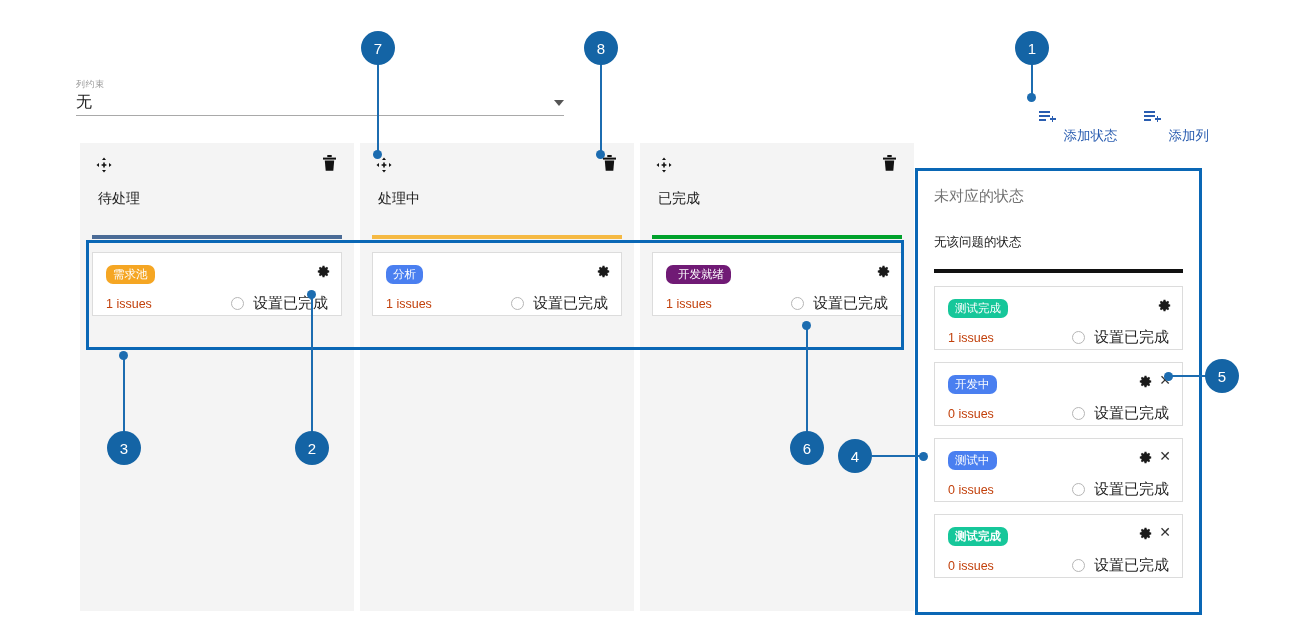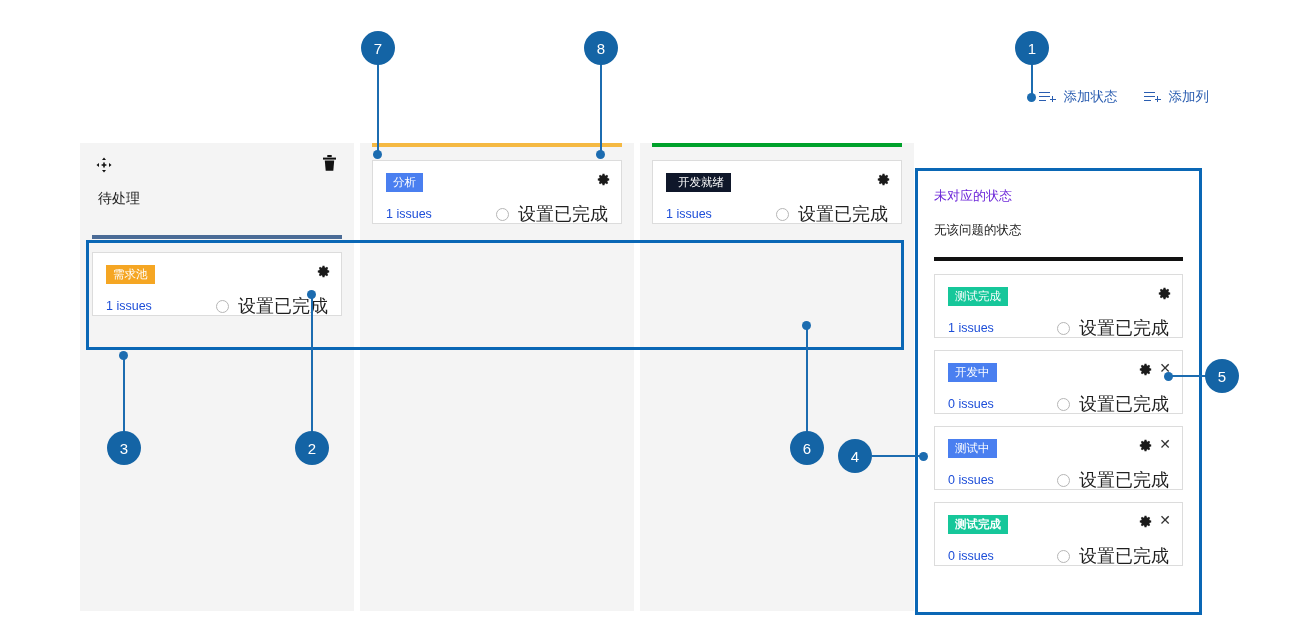--- a/index.html
+++ b/index.html
@@ -18,21 +18,21 @@
     display: flex; align-items: flex-end; justify-content: space-between;
     border-bottom: 1px solid #a9a9a9; padding-bottom: 3px; margin-top: 2px;
   }
   .select-value { font-size: 16px; color: #1a1a1a; line-height: 20px; }
   .caret { width: 0; height: 0; border-left: 5px solid transparent; border-right: 5px solid transparent;
            border-top: 6px solid #555; margin-bottom: 6px; }
 
   
   .actions { position: absolute; right: 82px; top: 88px; display: flex; align-items: center; gap: 26px; }
   .action-btn { display: flex; align-items: center; gap: 8px; cursor: pointer; }
-  .action-label { font-size: 13.5px; color: #2a5db0; white-space: nowrap; }
+  .action-label { font-size: 13.5px; color: #2a5db0; white-space: nowrap; margin-top: 39px; }
   .ic-addrow { position: relative; width: 17px; height: 13px; flex: 0 0 17px; }
   .ic-addrow i { position: absolute; left: 0; height: 1.6px; background: #2a5db0; display: block; }
   .ic-addrow i:nth-child(1) { top: 1px;  width: 11px; }
   .ic-addrow i:nth-child(2) { top: 5px;  width: 11px; }
   .ic-addrow i:nth-child(3) { top: 9px;  width: 7px;  }
   .ic-addrow .pv, .ic-addrow .ph { position: absolute; background: #2a5db0; }
   .ic-addrow .ph { top: 8.2px; left: 11px; width: 6px; height: 1.6px; }
   .ic-addrow .pv { top: 5.5px; left: 13.2px; width: 1.6px; height: 6px; }
 
   
@@ -49,56 +49,63 @@
   .col-body { position: relative; padding: 0 12px; }
   .accent { height: 4px; width: 100%; margin-bottom: 13px; }
 
   
   .card {
     background: #ffffff; border: 1px solid #dcdcdc; height: 64px;
     position: relative; padding: 11px 13px 0 13px; margin-bottom: 12px;
   }
   .badge {
     display: inline-block; color: #ffffff; font-size: 11.5px; line-height: 16px;
-    padding: 1px 7px 2px 7px; font-weight: 400;
+    padding: 1px 7px 2px 7px; font-weight: 400; border-radius: 7px;
   }
   .card-foot { display: flex; align-items: center; margin-top: 10px; }
-  .issues { font-size: 12.5px; color: #1d4ed8; }
+  .issues { font-size: 12.5px; color: #c2410c; }
   .done-wrap { display: flex; align-items: center; gap: 9px; margin-left: auto; }
   .radio { width: 13px; height: 13px; border: 1.4px solid #b6b6b6; border-radius: 50%; background: #fff; }
-  .done-label { font-size: 18px; color: #1f1f1f; white-space: nowrap; }
+  .done-label { font-size: 15px; color: #1f1f1f; white-space: nowrap; }
   .card-icons { position: absolute; right: 11px; top: 11px; display: flex; align-items: center; gap: 7px; }
   .gear { width: 13px; height: 13px; cursor: pointer; }
   .xbtn { font-size: 14px; color: #333; line-height: 13px; cursor: pointer; font-family: "DejaVu Sans", sans-serif; }
 
   
   #unmapped {
     position: absolute; left: 915px; top: 168px; width: 287px; height: 447px;
     background: #ffffff; border: 3px solid #0a67b5;
   }
   .panel-inner { padding: 16px 16px 0 16px; }
-  .panel-title { font-size: 13px; color: #6d28d9; }
-  .panel-sub { font-size: 12.5px; color: #1c1c1c; margin-top: 17px; }
+  .panel-title { font-size: 15px; color: #737373; }
+  .panel-sub { font-size: 12.5px; color: #1c1c1c; margin-top: 28px; }
 
   
   .callout {
     position: absolute; width: 34px; height: 34px; border-radius: 50%;
     background: #1464a5; color: #fff; font-size: 15px;
     display: flex; align-items: center; justify-content: center; z-index: 40;
   }
   .lead { position: absolute; background: #1c6cb0; z-index: 30; }
   .dot { position: absolute; width: 9px; height: 9px; border-radius: 50%; background: #1c6cb0; z-index: 35; }
 
   .hl { position: absolute; border: 3px solid #0a67b5; z-index: 20; pointer-events: none; }
 </style>
 </head>
 <body>
 
 <div id="root">
 
+  <div class="select-wrap">
+    <div class="select-label">列约束</div>
+    <div class="select-row">
+      <span class="select-value">无</span>
+      <span class="caret"></span>
+    </div>
+  </div>
 
   <div class="actions">
     <div class="action-btn">
       <span class="ic-addrow">
         <i></i>
           <i></i>
           <i></i>
           <span class="ph"></span>
           <span class="pv"></span>
       </span>
@@ -149,20 +156,35 @@
           <span class="done-wrap">
             <span class="radio"></span>
             <span class="done-label">设置已完成</span>
           </span>
         </div>
       </div>
     </div>
   </div>
 
   <div class="col" style="left:360px">
+    <div class="col-head">
+      <span class="ic-move">
+        <svg viewBox="0 0 16 16" width="16" height="16">
+          <path fill="#111" d="M8 0.5 L10 3 H6 Z M8 15.5 L6 13 H10 Z M0.5 8 L3 6 V10 Z M15.5 8 L13 10 V6 Z M7.2 5.6h1.6v4.8H7.2z M5.6 7.2h4.8v1.6H5.6z"></path>
+        </svg>
+      </span>
+      <span class="ic-trash">
+        <svg viewBox="0 0 13 16" width="13" height="16">
+          <rect x="4.3" y="0" width="4.4" height="2.1" fill="#111"></rect>
+          <rect x="0" y="2.6" width="13" height="2" fill="#111"></rect>
+          <path fill="#111" d="M1.8 5.4h9.4l-0.9 10.3H2.7z"></path>
+        </svg>
+      </span>
+      <span class="col-title">处理中</span>
+    </div>
     <div class="col-body">
       <div class="accent" style="background: rgb(245, 185, 67);"></div>
       <div class="card">
         <span class="badge" style="background: rgb(74, 127, 240);">分析</span>
         <span class="card-icons">
           <span class="gear">
             <svg viewBox="0 0 16 16" width="13" height="13">
               <path fill="#1a1a1a" d="M8 5.1A2.9 2.9 0 1 0 8 10.9 2.9 2.9 0 0 0 8 5.1zm0 4.4a1.5 1.5 0 1 1 0-3 1.5 1.5 0 0 1 0 3z"></path>
               <path fill="#1a1a1a" d="M15 6.8l-1.8-.3a5.4 5.4 0 0 0-.5-1.2l1-1.5-1.5-1.5-1.5 1a5.4 5.4 0 0 0-1.2-.5L9.2 1H6.8l-.3 1.8a5.4 5.4 0 0 0-1.2.5l-1.5-1-1.5 1.5 1 1.5a5.4 5.4 0 0 0-.5 1.2L1 6.8v2.4l1.8.3c.12.42.3.82.5 1.2l-1 1.5 1.5 1.5 1.5-1c.38.2.78.38 1.2.5l.3 1.8h2.4l.3-1.8c.42-.12.82-.3 1.2-.5l1.5 1 1.5-1.5-1-1.5c.2-.38.38-.78.5-1.2l1.8-.3z"></path>
             </svg>
@@ -173,24 +195,39 @@
           <span class="done-wrap">
             <span class="radio"></span>
             <span class="done-label">设置已完成</span>
           </span>
         </div>
       </div>
     </div>
   </div>
 
   <div class="col" style="left:640px">
+    <div class="col-head">
+      <span class="ic-move">
+        <svg viewBox="0 0 16 16" width="16" height="16">
+          <path fill="#111" d="M8 0.5 L10 3 H6 Z M8 15.5 L6 13 H10 Z M0.5 8 L3 6 V10 Z M15.5 8 L13 10 V6 Z M7.2 5.6h1.6v4.8H7.2z M5.6 7.2h4.8v1.6H5.6z"></path>
+        </svg>
+      </span>
+      <span class="ic-trash">
+        <svg viewBox="0 0 13 16" width="13" height="16">
+          <rect x="4.3" y="0" width="4.4" height="2.1" fill="#111"></rect>
+          <rect x="0" y="2.6" width="13" height="2" fill="#111"></rect>
+          <path fill="#111" d="M1.8 5.4h9.4l-0.9 10.3H2.7z"></path>
+        </svg>
+      </span>
+      <span class="col-title">已完成</span>
+    </div>
     <div class="col-body">
       <div class="accent" style="background: rgb(0, 161, 43);"></div>
       <div class="card">
-        <span class="badge" style="background: #0f172a; padding-left: 12px;">开发就绪</span>
+        <span class="badge" style="background: #701a75; padding-left: 12px;">开发就绪</span>
         <span class="card-icons">
           <span class="gear">
             <svg viewBox="0 0 16 16" width="13" height="13">
               <path fill="#1a1a1a" d="M8 5.1A2.9 2.9 0 1 0 8 10.9 2.9 2.9 0 0 0 8 5.1zm0 4.4a1.5 1.5 0 1 1 0-3 1.5 1.5 0 0 1 0 3z"></path>
               <path fill="#1a1a1a" d="M15 6.8l-1.8-.3a5.4 5.4 0 0 0-.5-1.2l1-1.5-1.5-1.5-1.5 1a5.4 5.4 0 0 0-1.2-.5L9.2 1H6.8l-.3 1.8a5.4 5.4 0 0 0-1.2.5l-1.5-1-1.5 1.5 1 1.5a5.4 5.4 0 0 0-.5 1.2L1 6.8v2.4l1.8.3c.12.42.3.82.5 1.2l-1 1.5 1.5 1.5 1.5-1c.38.2.78.38 1.2.5l.3 1.8h2.4l.3-1.8c.42-.12.82-.3 1.2-.5l1.5 1 1.5-1.5-1-1.5c.2-.38.38-.78.5-1.2l1.8-.3z"></path>
             </svg>
           </span>
         </span>
         <div class="card-foot">
           <span class="issues">1 issues</span>

